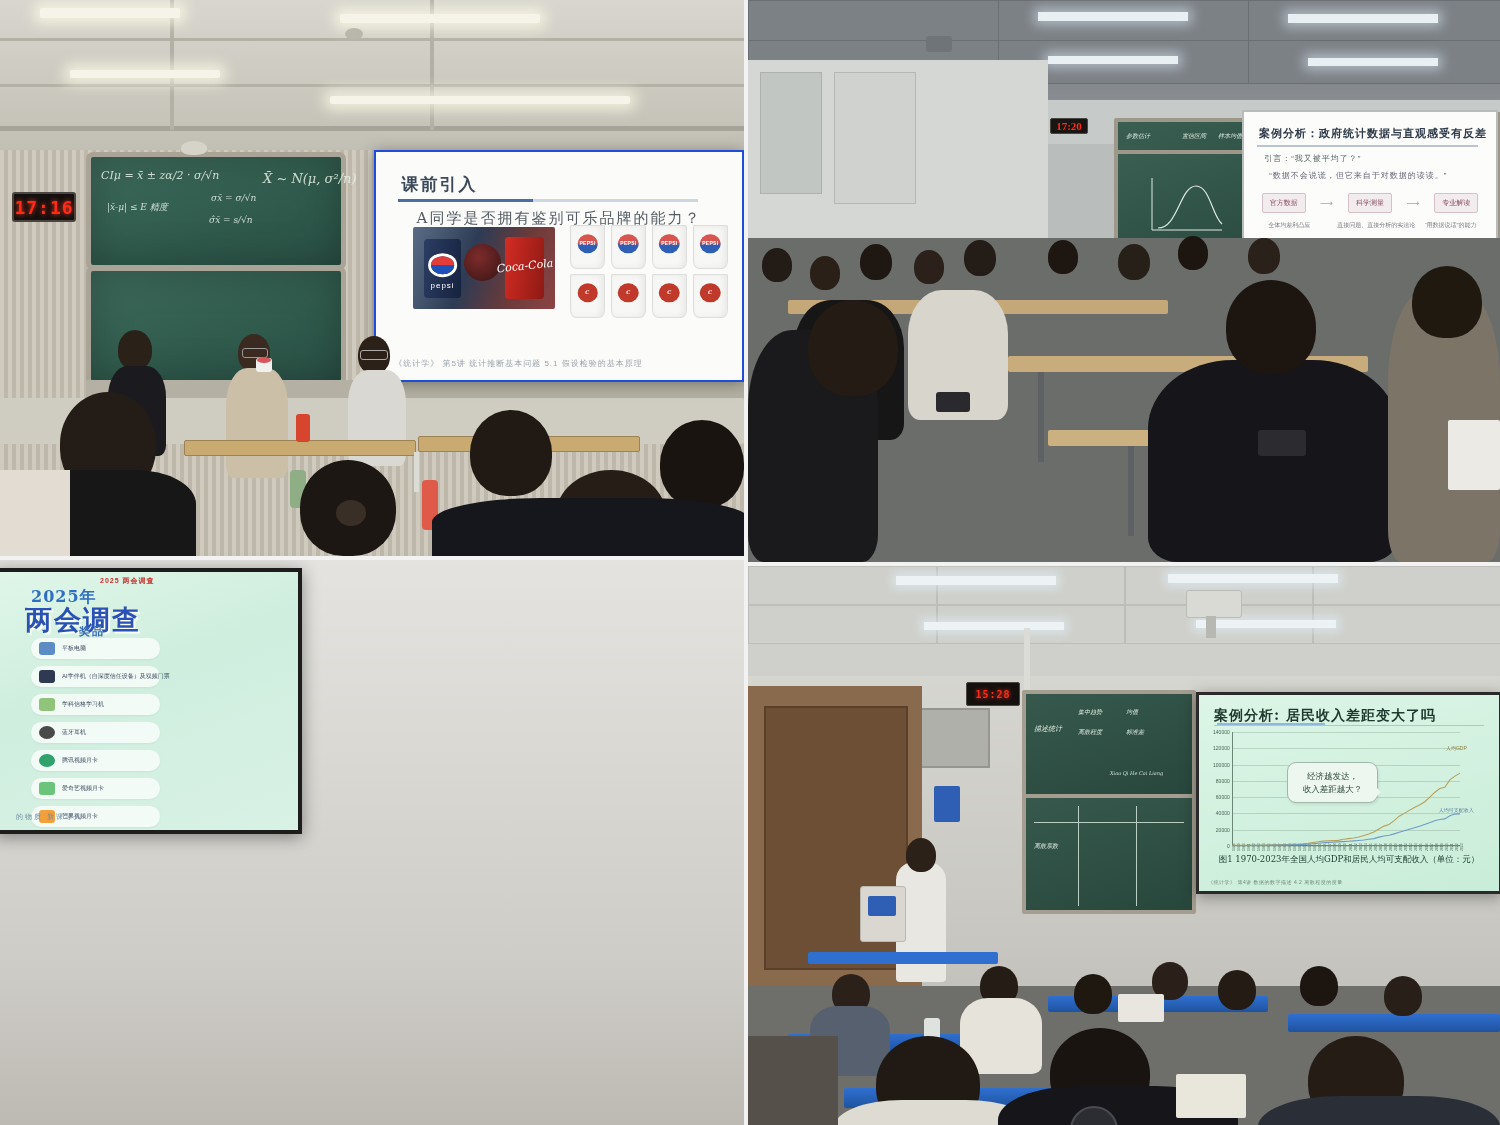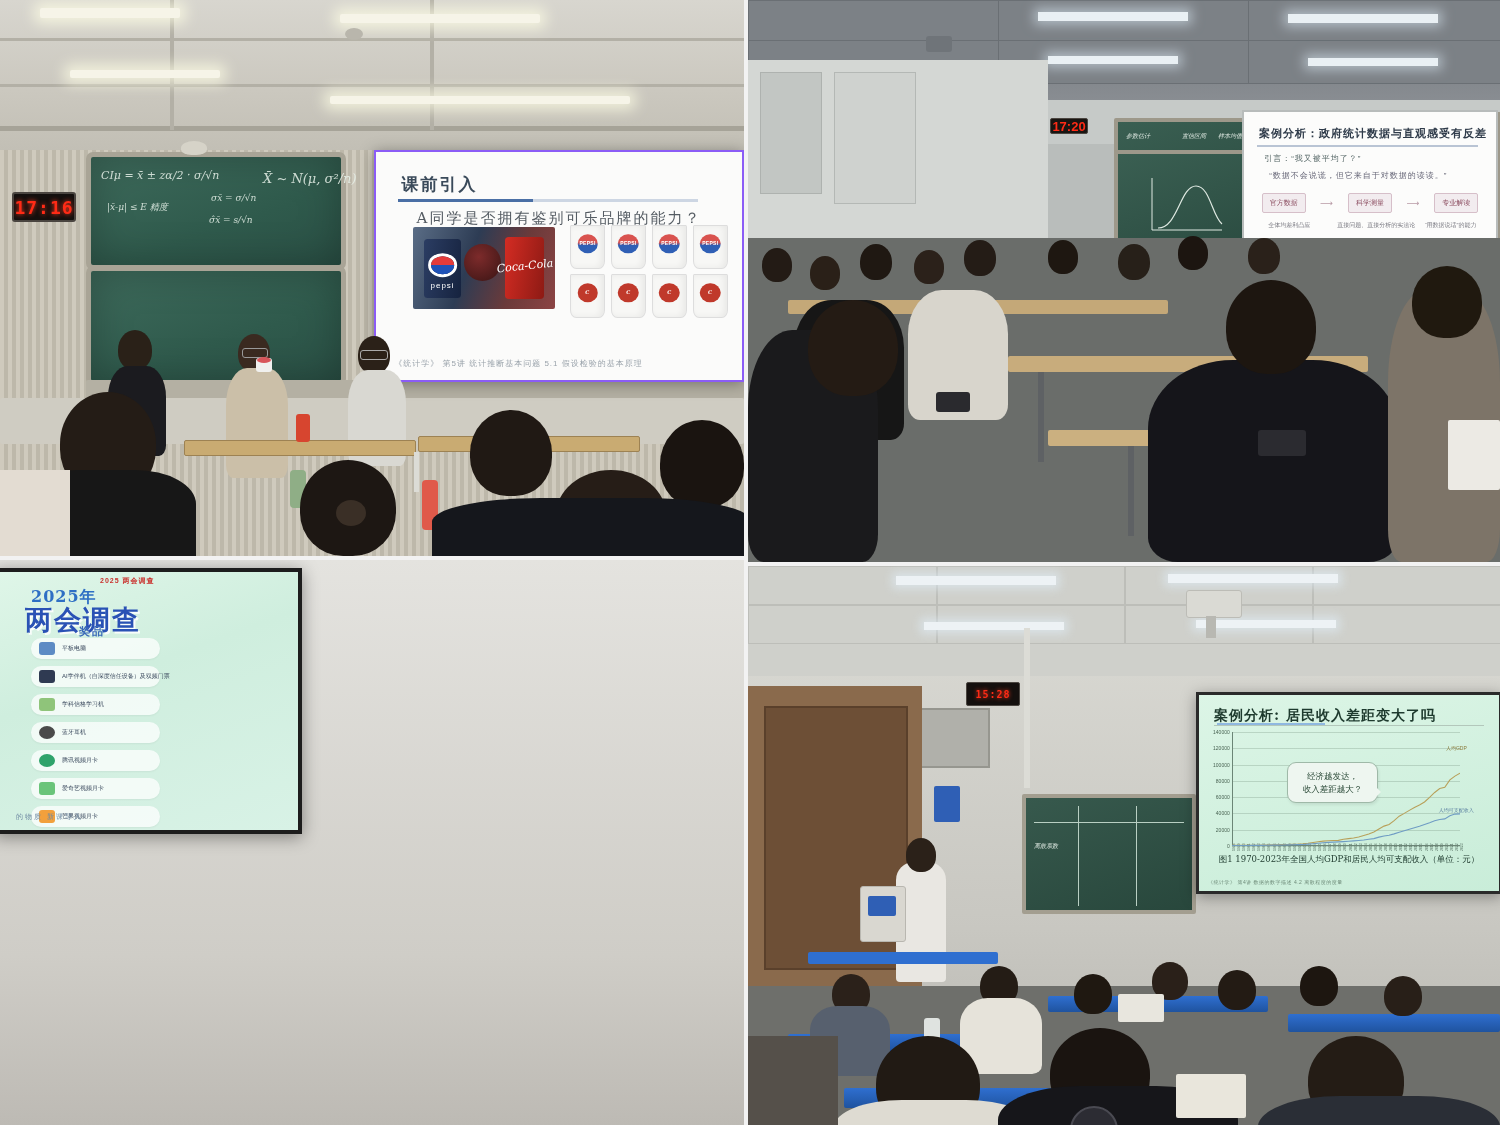--- a/index.html
+++ b/index.html
@@ -21,21 +21,21 @@
   .p1 .wall{position:absolute;inset:0;
      background:repeating-linear-gradient(90deg,#cfcabd 0 4px,#bdb8aa 4px 8px);}
   .p1 .ceil{position:absolute;left:0;top:0;width:100%;height:150px;
      background:linear-gradient(180deg,#d8d6cf 0%,#cbc8bf 60%,#c2bfb5 100%);}
   .p1 .ceilline{position:absolute;height:3px;background:#b3b0a6;}
   .p1 .lamp{position:absolute;background:#f6f4e8;border-radius:2px;box-shadow:0 0 14px 6px rgba(255,255,230,.7);}
   .p1 .board{position:absolute;background:linear-gradient(160deg,#3e6b5c,#2f5a4c 60%,#2a5045);
      border:5px solid #a9a496;border-radius:7px;box-shadow:inset 0 0 40px rgba(0,0,0,.25);}
   .p1 .chalk{position:absolute;color:#e8f2ea;font-family:"DejaVu Serif",serif;opacity:.85;
      font-style:italic;white-space:nowrap;}
-  .p1 .screen{position:absolute;background:#f3f4f3;border:2px solid #8b5cf6;
+  .p1 .screen{position:absolute;background:#f3f4f3;border:2px solid #1d4ed8;
      box-shadow:0 2px 14px rgba(0,0,0,.35);}
   .p1 .clockbox{position:absolute;background:#14100e;border:2px solid #4a4540;border-radius:3px;
      display:flex;align-items:center;justify-content:center;}
   .p1 .clockdig{color:#ff2b16;font-family:"DejaVu Sans Mono",monospace;font-weight:bold;
      letter-spacing:1px;text-shadow:0 0 5px #ff3a20;}
   .p1 .person{position:absolute;}
   .p1 .desk{position:absolute;background:#c9ab72;border:1px solid #9d8253;border-radius:2px;}
 
   
   .slide1{position:absolute;inset:0;background:#fbfbfa;padding:0;}
@@ -76,21 +76,21 @@
   .p2 .ceil2{position:absolute;left:0;top:0;width:100%;height:120px;
      background:linear-gradient(180deg,#6e7378,#8e9297);}
   .p2 .tile{position:absolute;background:#7c8186;border:1px solid #6a6f74;}
   .p2 .strip{position:absolute;background:#e9f0f4;box-shadow:0 0 12px 4px rgba(220,235,245,.55);}
   .p2 .wall2{position:absolute;background:#cfd2d0;}
   .p2 .board2{position:absolute;background:linear-gradient(160deg,#3a5f52,#2b4c41);
      border:4px solid #9d988a;border-radius:2px;}
   .p2 .screen2{position:absolute;background:#f6f6f4;border:2px solid #b8bcbb;}
   .p2 .clockbox{position:absolute;background:#191512;border:1px solid #4a4540;border-radius:2px;
      display:flex;align-items:center;justify-content:center;}
-  .p2 .clockdig{color:#ff2b16;font-family:Liberation Sans, sans-serif;font-size:13px;font-weight:bold;}
+  .p2 .clockdig{color:#ff2b16;font-family:Liberation Serif, serif;font-size:11px;font-weight:bold;}
   .slide2{position:absolute;inset:0;background:#fcfcfb;}
   .s2-title{position:absolute;left:6%;top:9%;font-size:11px;color:#2f3b4a;
      font-family:"DejaVu Serif",serif;font-weight:bold;letter-spacing:1px;}
   .s2-rule{position:absolute;left:5%;top:22%;width:88%;height:2px;background:#b9c4d4;}
   .s2-sub{position:absolute;left:8%;top:27%;font-size:8px;color:#566;letter-spacing:1px;}
   .s2-quote{position:absolute;left:10%;top:38%;font-size:8px;color:#667;letter-spacing:1px;}
   .s2-flow{position:absolute;left:7%;top:52%;width:86%;height:16%;display:flex;
      align-items:center;justify-content:space-between;}
   .s2-box{background:#f2ecef;border:1px solid #d6bfc9;border-radius:2px;
      font-size:7px;color:#8a4a5e;padding:4px 7px;white-space:nowrap;}
@@ -441,20 +441,28 @@
     <div class="strip4" style="left:448px;top:54px;width:140px;height:8px;"></div>
     <div class="proj" style="left:438px;top:24px;width:54px;height:26px;"></div>
     <div class="abs" style="left:458px;top:50px;width:10px;height:22px;background:#b8b8b2;"></div>
 
     <div class="clockbox" style="left:218px;top:116px;width:52px;height:22px;">
       <span class="clockdig">15:28</span>
     </div>
     <div class="abs" style="left:276px;top:62px;width:6px;height:160px;background:#dcdcd6;"></div>
     <div class="abs" style="left:162px;top:142px;width:76px;height:56px;background:#b0b0aa;border:2px solid #96968f;"></div>
 
+    <div class="board4" style="left:274px;top:124px;width:166px;height:100px;">
+      <span class="abs" style="left:8px;top:30px;color:#e2ece5;font-size:7px;font-family:'DejaVu Serif',serif;font-style:italic;">描述统计</span>
+      <span class="abs" style="left:52px;top:14px;color:#dfe9e2;font-size:6px;font-family:'DejaVu Serif',serif;font-style:italic;">集中趋势</span>
+      <span class="abs" style="left:52px;top:34px;color:#dfe9e2;font-size:6px;font-family:'DejaVu Serif',serif;font-style:italic;">离散程度</span>
+      <span class="abs" style="left:100px;top:14px;color:#dfe9e2;font-size:6px;font-family:'DejaVu Serif',serif;font-style:italic;">均值</span>
+      <span class="abs" style="left:100px;top:34px;color:#dfe9e2;font-size:6px;font-family:'DejaVu Serif',serif;font-style:italic;">标准差</span>
+      <span class="abs" style="left:84px;top:76px;color:#cfe2d6;font-size:5px;font-family:'DejaVu Serif',serif;font-style:italic;">Xiao Qi He Cai Liang</span>
+    </div>
     <div class="board4" style="left:274px;top:228px;width:166px;height:112px;">
       <span class="abs" style="left:8px;top:44px;color:#e2ece5;font-size:6px;font-family:'DejaVu Serif',serif;font-style:italic;">离散系数</span>
       <div class="abs" style="left:52px;top:8px;width:1px;height:100px;background:#b9cfc3;"></div>
       <div class="abs" style="left:110px;top:8px;width:1px;height:100px;background:#b9cfc3;"></div>
       <div class="abs" style="left:8px;top:24px;width:150px;height:1px;background:#b9cfc3;"></div>
     </div>
 
     <div class="scr4" style="left:448px;top:126px;width:300px;height:196px;">
       <div class="slide4">
         <div class="s4-title">案例分析: 居民收入差距变大了吗</div>

